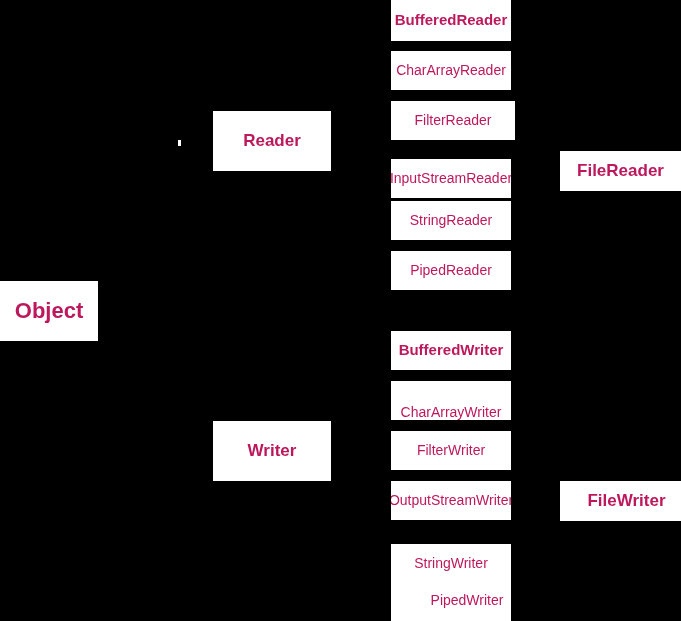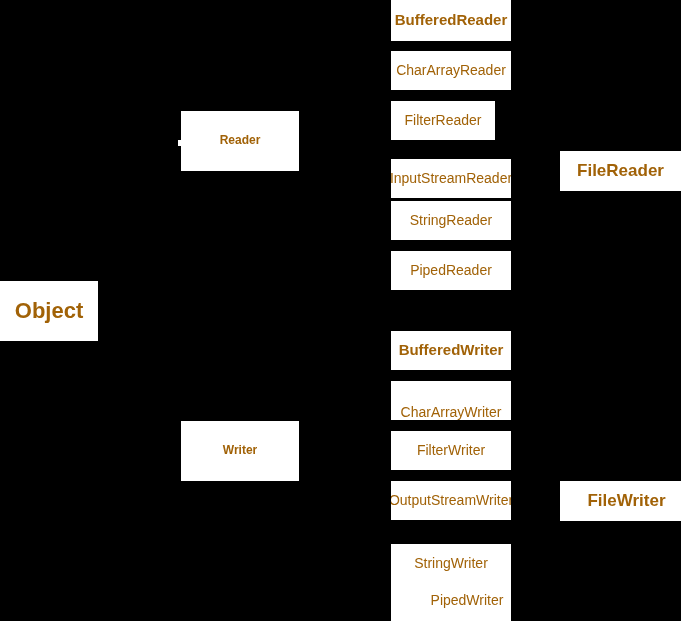--- a/index.html
+++ b/index.html
@@ -11,42 +11,43 @@
     position: relative;
     width: 681px;
     height: 621px;
     background: #000000;
     overflow: hidden;
     font-family: "Liberation Sans", sans-serif;
   }
   .node {
     position: absolute;
     background: #ffffff;
-    color: #a16207;
+    color: #be185d;
     display: flex;
     align-items: center;
     justify-content: center;
     box-sizing: border-box;
     text-align: center;
     line-height: 1.1;
     overflow: hidden;
   }
   .node-label {
     display: block;
     padding: 0 4px;
     white-space: nowrap;
   }
   
   .tier-root {
     font-size: 22px;
     font-weight: bold;
   }
   .tier-abstract {
-    font-size: 12px;
+    font-size: 17px;
     font-weight: bold;
+    margin-left: 32px;
   }
   .tier-leaf-bold {
     font-size: 15px;
     font-weight: bold;
   }
   .tier-leaf {
     font-size: 14px;
     font-weight: normal;
   }
   .tier-file {
@@ -75,21 +76,21 @@
   <div class="node tier-file" id="filereader-node" style="left: 560px; top: 151px; width: 121px; height: 40px;">
     <span class="node-label">FileReader</span>
   </div>
 
   <div class="node tier-leaf-bold" id="r-sub-0" style="left: 391px; top: 0px; width: 120px; height: 41px;">
     <span class="node-label">BufferedReader</span>
   </div>
   <div class="node tier-leaf" id="r-sub-1" style="left: 391px; top: 51px; width: 120px; height: 39px;">
     <span class="node-label">CharArrayReader</span>
   </div>
-  <div class="node tier-leaf" id="r-sub-2" style="left: 391px; top: 101px; width: 104px; height: 39px;">
+  <div class="node tier-leaf" id="r-sub-2" style="left: 391px; top: 101px; width: 124px; height: 39px;">
     <span class="node-label">FilterReader</span>
   </div>
   <div class="node tier-leaf" id="r-sub-3" style="left: 391px; top: 151px; width: 120px; height: 39px; margin-top: 8px;">
     <span class="node-label">InputStreamReader</span>
   </div>
   <div class="node tier-leaf" id="r-sub-4" style="left: 391px; top: 201px; width: 120px; height: 39px;">
     <span class="node-label">StringReader</span>
   </div>
   <div class="node tier-leaf" id="r-sub-5" style="left: 391px; top: 251px; width: 120px; height: 39px;">
     <span class="node-label">PipedReader</span>

